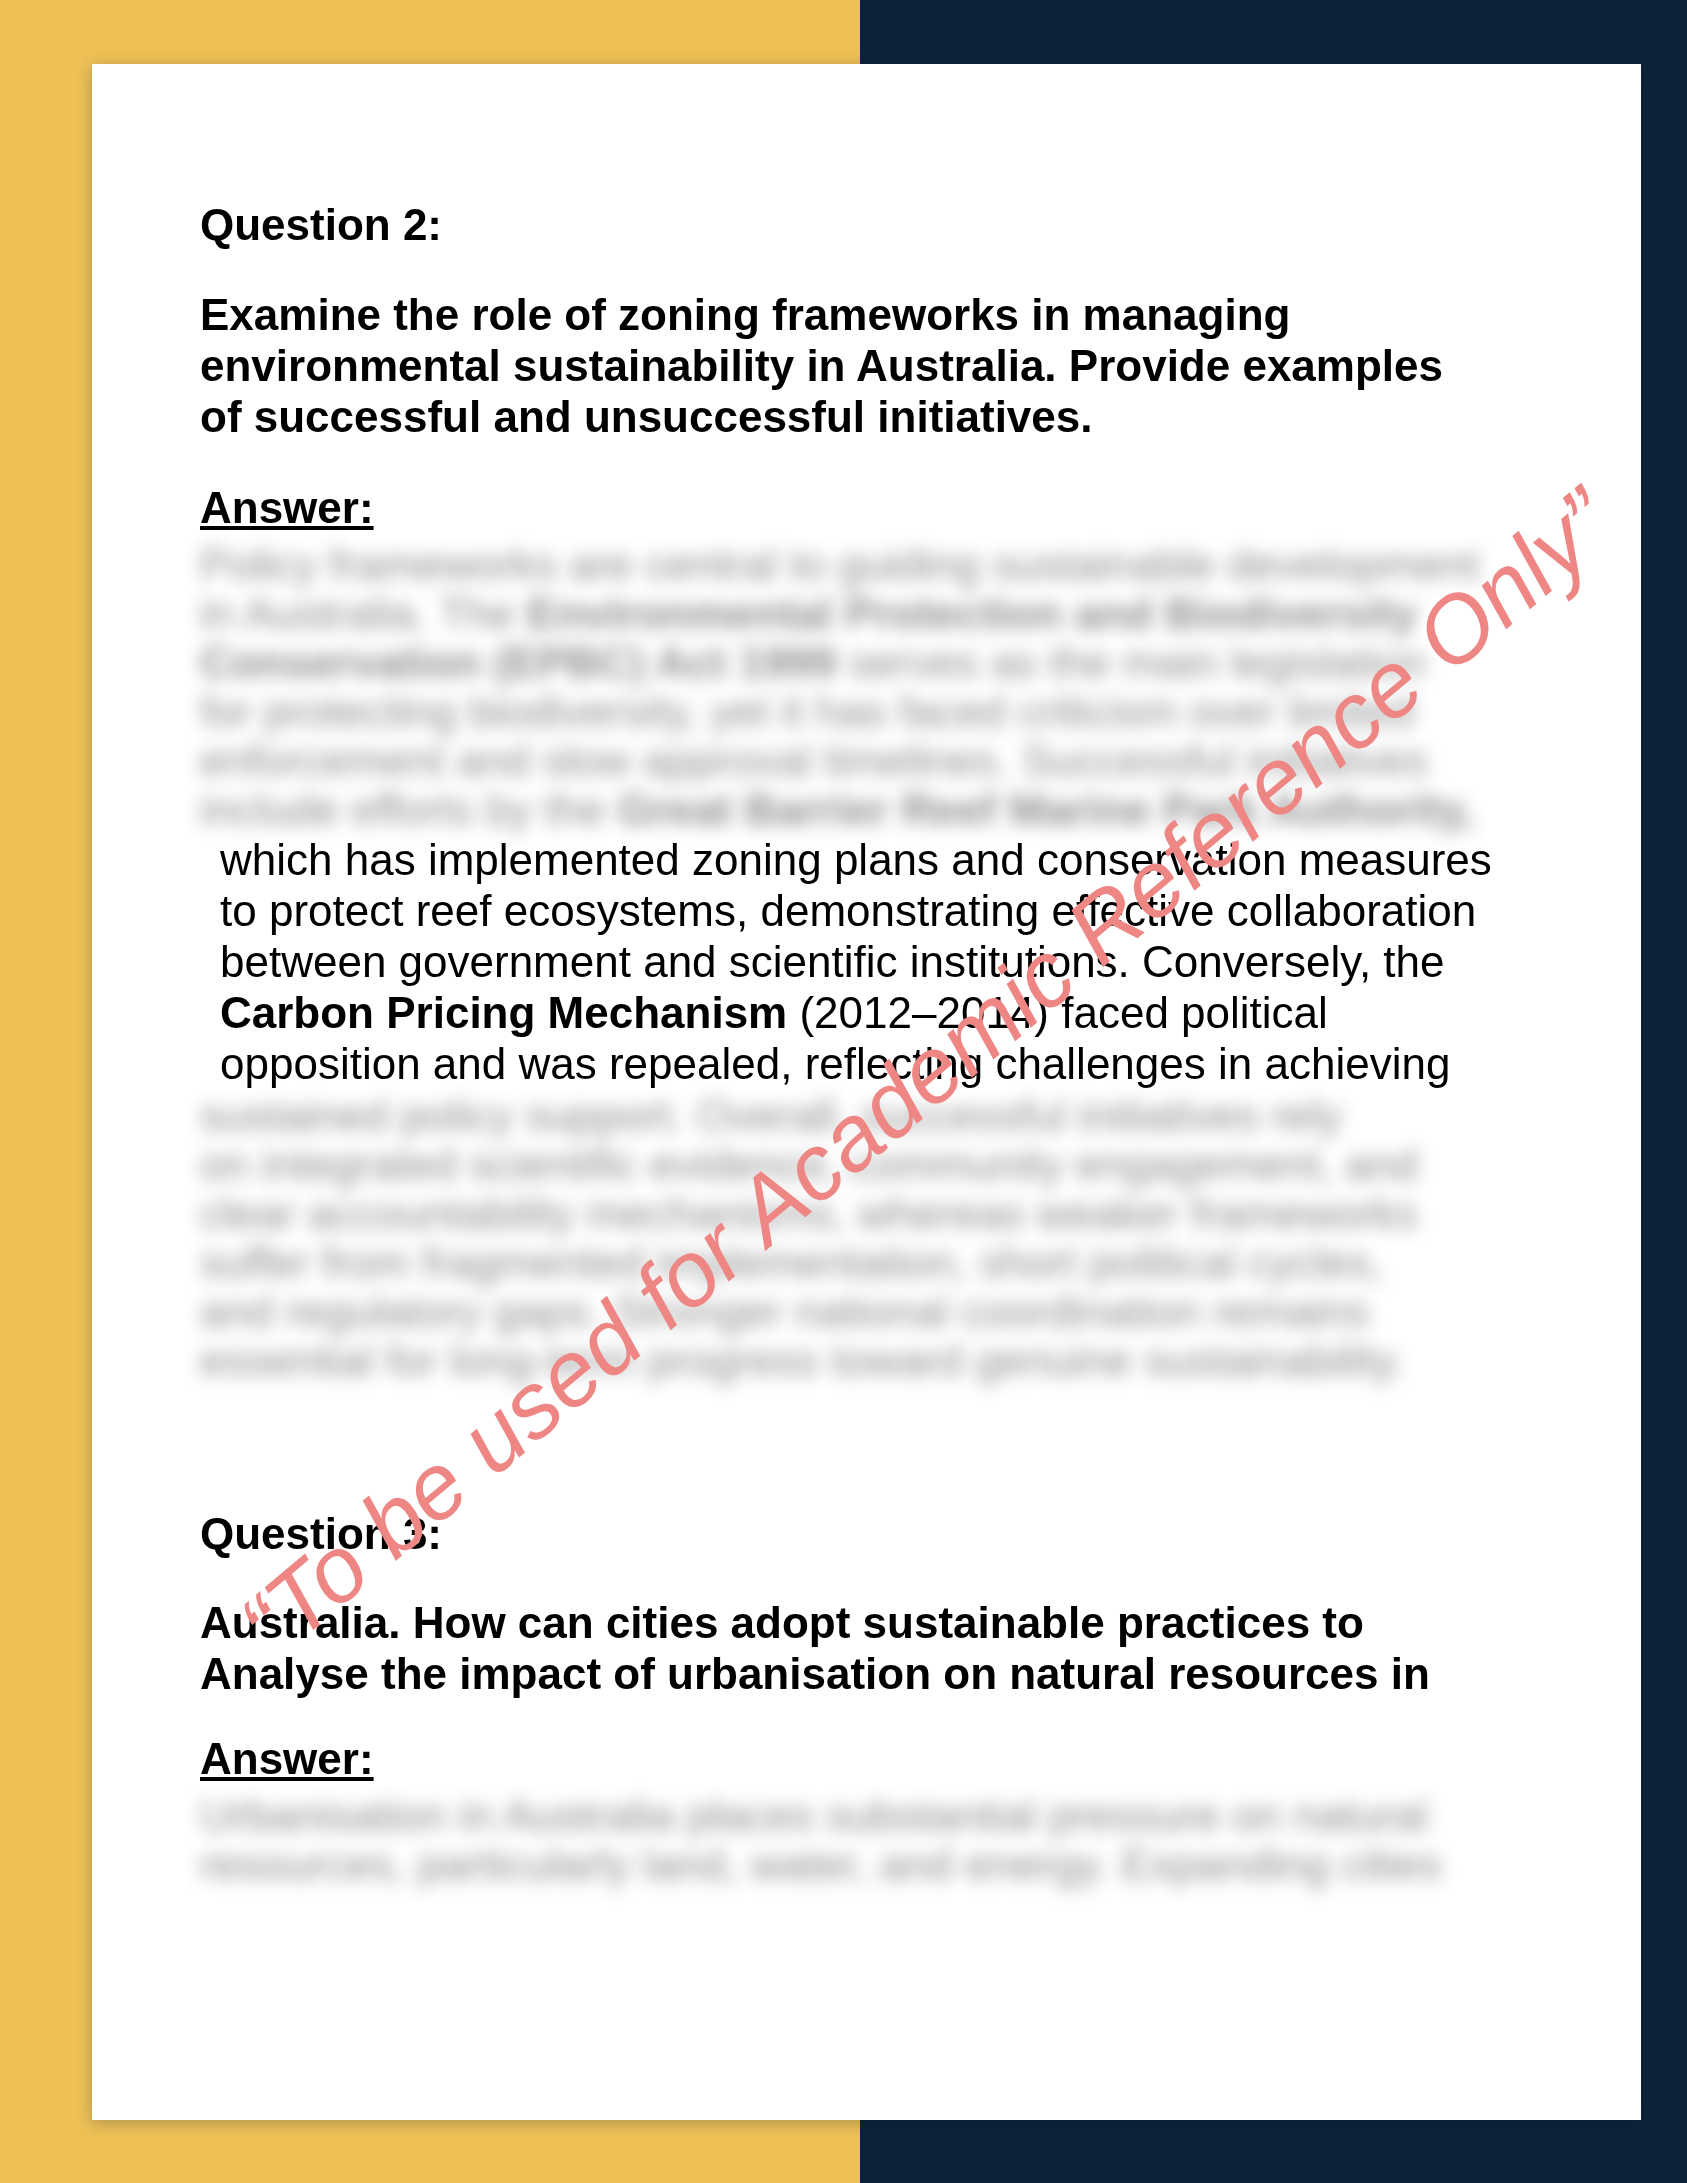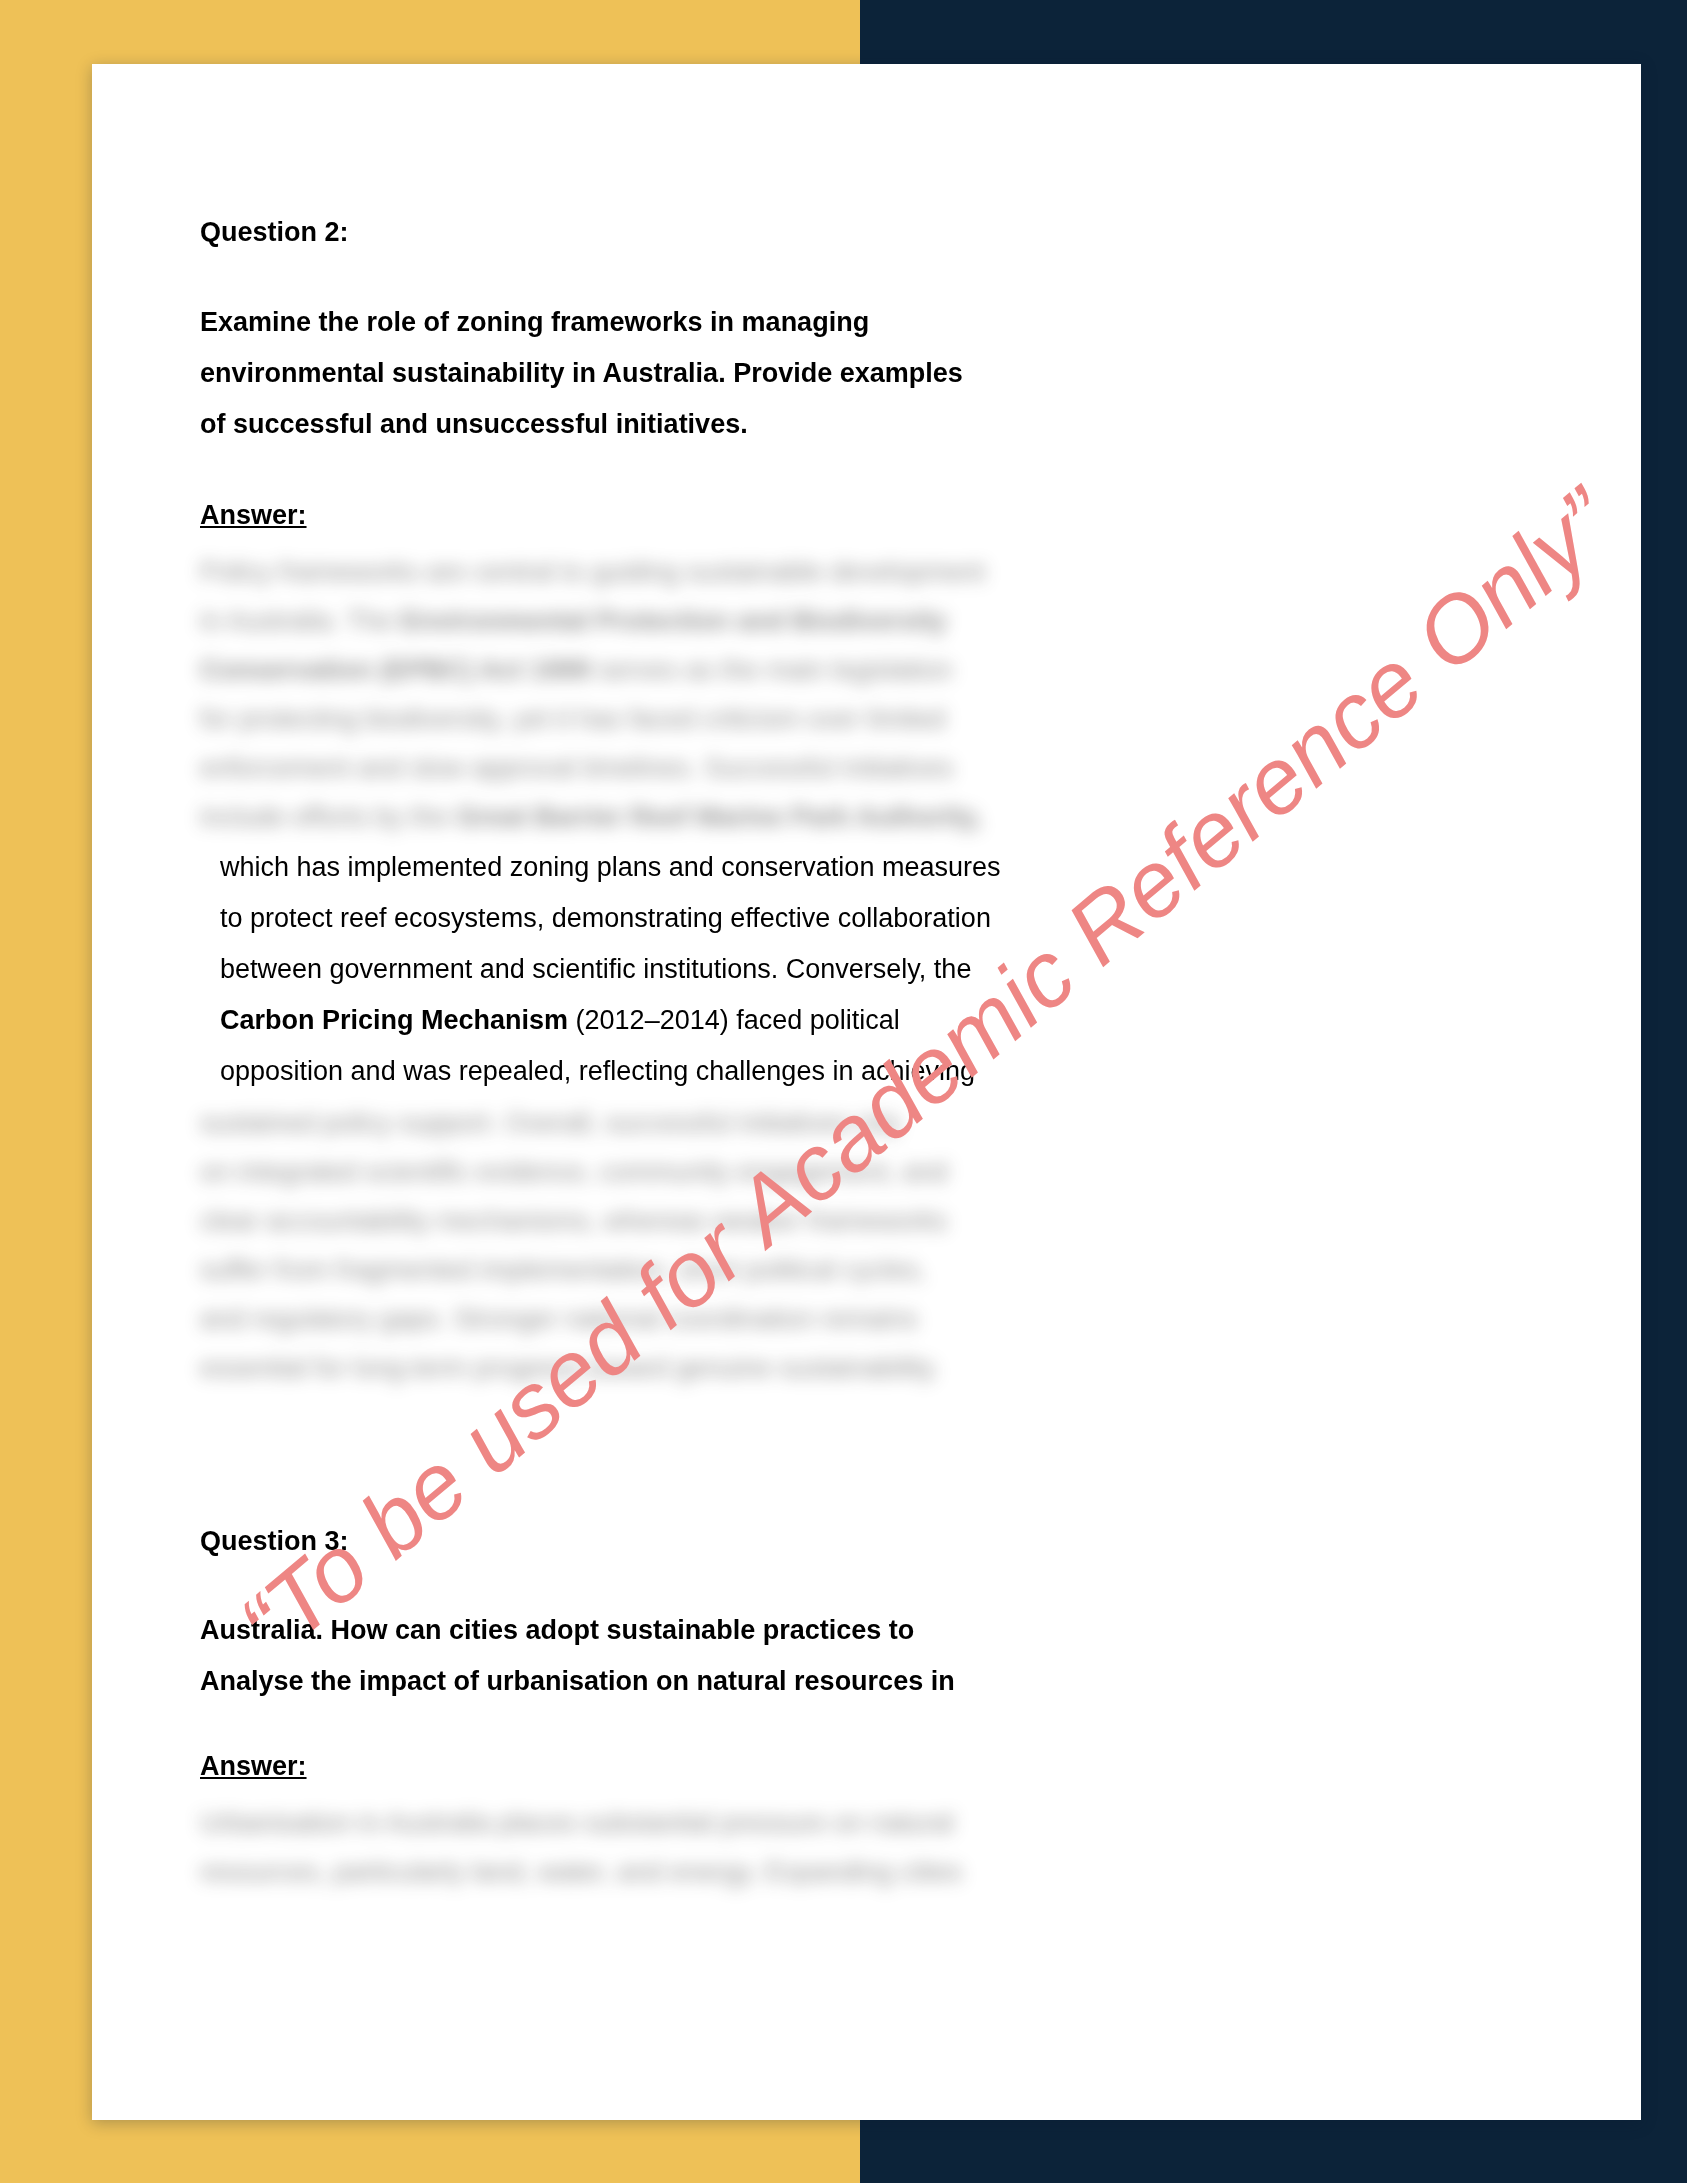--- a/index.html
+++ b/index.html
@@ -24,24 +24,24 @@
     width: 827px; height: 2183px;
     background: #0C2339;
   }
   .page {
     position: absolute; left: 92px; top: 64px;
     width: 1549px; height: 2056px;
     background: #ffffff;
     box-shadow: 0 3.3px 14.6px rgba(10, 25, 45, 0.28);
   }
   .content {
-    position: absolute; left: 108px; top: 143px;
+    position: absolute; left: 108px; top: 135px;
     width: 1266px;
     color: #000000;
-    font-size: 27px;
+    font-size: 44px;
     line-height: 51px;
   }
   .tline { white-space: nowrap; }
   .b { font-weight: 700; }
   .q-heading { font-weight: 700; }
   .q-prompt { font-weight: 700; margin-top: 39px; }
   .answer-label { font-weight: 700; margin-top: 40px; text-decoration: underline; }
   .blur-p {
     filter: blur(8.6px);
     color: #303030;

